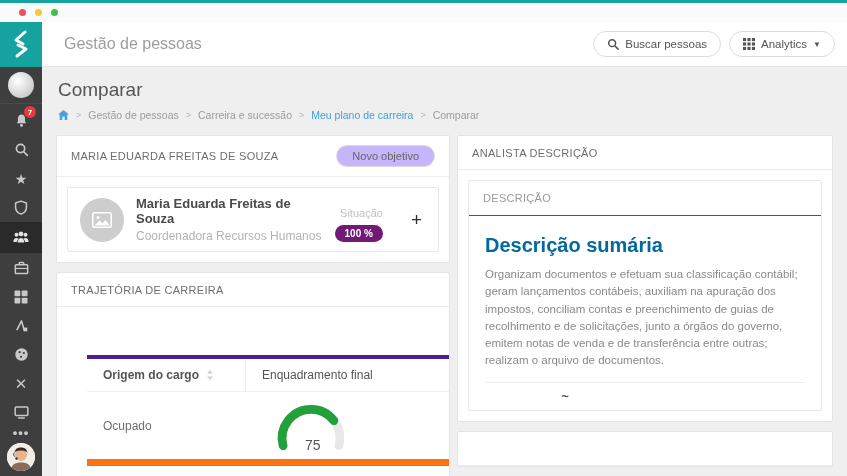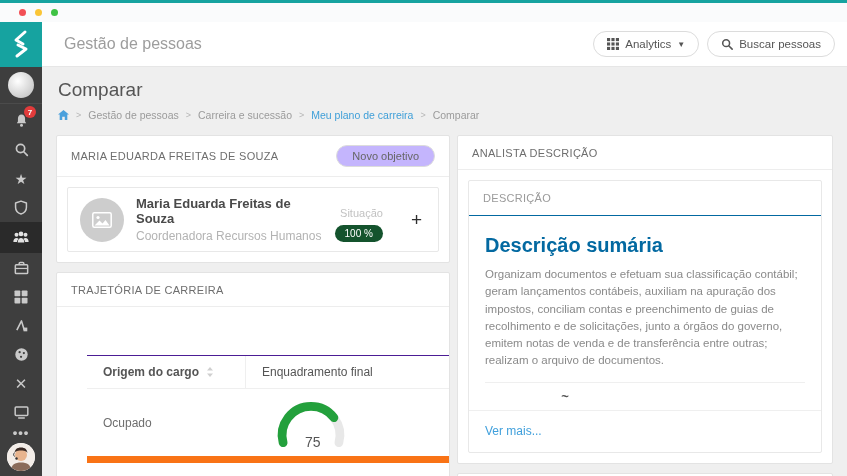--- a/index.html
+++ b/index.html
@@ -49,26 +49,26 @@
   .pill-sm { border:1px solid #dcdcdc; border-radius:13px; background:#c4b5fd; font-size:11px; color:#666; padding:4px 15px; cursor:pointer; display:flex; align-items:center; gap:7px; }
 
   
   .person { margin:10px; border:1px solid #e8e8e8; border-radius:2px; display:flex; align-items:center; padding:8px 12px; gap:12px; }
   .avatar-ph { width:44px; height:44px; border-radius:50%; background:#cdcdcd; display:flex; align-items:center; justify-content:center; flex-shrink:0; }
   .person-info { flex:1; }
   .person-name { font-size:13px; font-weight:bold; color:#4a4a4a; margin-bottom:3px; }
   .person-role { font-size:12px; color:#b3b3b3; }
   .situ { text-align:right; margin-right:4px;margin-top:10px; }
   .situ-label { font-size:11px; color:#c2c2c2; margin-bottom:4px; }
-  .situ-badge { background:#14532d; color:#fff; font-size:10px; font-weight:normal; border-radius:10px; padding:3px 10px; display:inline-block; }
+  .situ-badge { background:#701a75; color:#fff; font-size:10px; font-weight:bold; border-radius:10px; padding:3px 10px; display:inline-block; }
   .plus-btn { font-size:19px; color:#2f2f2f; padding:0 4px 0 12px; cursor:pointer; font-weight:400; }
 
   
   .traj { margin-left:30px; margin-top:12px; }
-  .traj-head { display:flex; border-top:1px solid #4c1d95; border-bottom:1px solid #efefef;margin-top:48px; }
+  .traj-head { display:flex; border-top:4px solid #4c1d95; border-bottom:1px solid #efefef;margin-top:48px; }
   .traj-head .c1 { width:158px; padding:9px 0 9px 16px; font-weight:bold; font-size:12px; color:#555; display:flex; align-items:center; gap:7px; }
   .traj-head .c2 { flex:1; border-left:1px solid #efefef; padding:9px 0 9px 16px; font-weight:normal; font-size:12px; color:#555; }
   .traj-row { display:flex; align-items:center; border-bottom:7px solid #f97316; height:74px; }
   .traj-origin { width:158px; padding-left:16px; font-size:12px; color:#6e6e6e; }
   .traj-gauge { flex:1; padding-left:22px; }
 
   
   .sub-card { margin:10px; border:1px solid #e8e8e8; border-radius:2px; }
   .sub-header { padding:11px 14px; border-bottom:1px solid #0369a1; font-size:11px; color:#9a9a9a; letter-spacing:.3px; }
   .desc-body { padding:14px 16px 0; }
@@ -93,44 +93,44 @@
 
 <div class="app-header">
   <div class="logo">
     <svg width="24" height="30" viewBox="0 0 24 30">
       <path d="M16 3 L7 11 L14 15" fill="none" stroke="#ffffff" stroke-width="3" stroke-linecap="round" stroke-linejoin="round"></path>
       <path d="M9 16 L17 20 L8 27" fill="none" stroke="#ffffff" stroke-width="3" stroke-linecap="round" stroke-linejoin="round"></path>
     </svg>
   </div>
   <div class="app-title">Gestão de pessoas</div>
   <div class="header-actions">
+    <button class="pill-btn">
+      <svg width="12" height="12" viewBox="0 0 14 14">
+        <circle cx="6" cy="6" r="4" fill="none" stroke="#555" stroke-width="1.8"></circle>
+        <line x1="9" y1="9" x2="13" y2="13" stroke="#555" stroke-width="1.8" stroke-linecap="round"></line>
+      </svg>
+      <span>Buscar pessoas</span>
+    </button>
     <button class="pill-btn">
       <svg width="12" height="12" viewBox="0 0 13 13">
         <g fill="#555">
           <rect x="0" y="0" width="3.4" height="3.4"></rect>
             <rect x="4.8" y="0" width="3.4" height="3.4"></rect>
             <rect x="9.6" y="0" width="3.4" height="3.4"></rect>
           <rect x="0" y="4.8" width="3.4" height="3.4"></rect>
             <rect x="4.8" y="4.8" width="3.4" height="3.4"></rect>
             <rect x="9.6" y="4.8" width="3.4" height="3.4"></rect>
           <rect x="0" y="9.6" width="3.4" height="3.4"></rect>
             <rect x="4.8" y="9.6" width="3.4" height="3.4"></rect>
             <rect x="9.6" y="9.6" width="3.4" height="3.4"></rect>
         </g>
       </svg>
       <span>Analytics</span>
       <span class="caret">▼</span>
     </button>
-    <button class="pill-btn">
-      <svg width="12" height="12" viewBox="0 0 14 14">
-        <circle cx="6" cy="6" r="4" fill="none" stroke="#555" stroke-width="1.8"></circle>
-        <line x1="9" y1="9" x2="13" y2="13" stroke="#555" stroke-width="1.8" stroke-linecap="round"></line>
-      </svg>
-      <span>Buscar pessoas</span>
-    </button>
   </div>
 </div>
 
 <div class="app-body">
 
   <div class="sidebar">
     <div class="side-avatar"></div>
     <div class="side-sep"></div>
 
     <div class="side-item">
@@ -325,23 +325,20 @@
           </div>
           <div class="sub-card">
             <div class="sub-header">DESCRIÇÃO</div>
             <div class="desc-body">
               <div class="desc-title">Descrição sumária</div>
               <p class="desc-text">Organizam documentos e efetuam sua classificação contábil; geram lançamentos contábeis, auxiliam na apuração dos impostos, conciliam contas e preenchimento de guias de recolhimento e de solicitações, junto a órgãos do governo, emitem notas de venda e de transferência entre outras; realizam o arquivo de documentos.</p>
               <div class="tilde-row">
                 <span class="tilde">~</span>
               </div>
             </div>
-            <div class="more-row">
-              <span class="link">Ver mais...</span>
-            </div>
           </div>
         </div>
 
         <div class="card">
           <div class="card-header">
             
             
           </div>
 
         </div>

